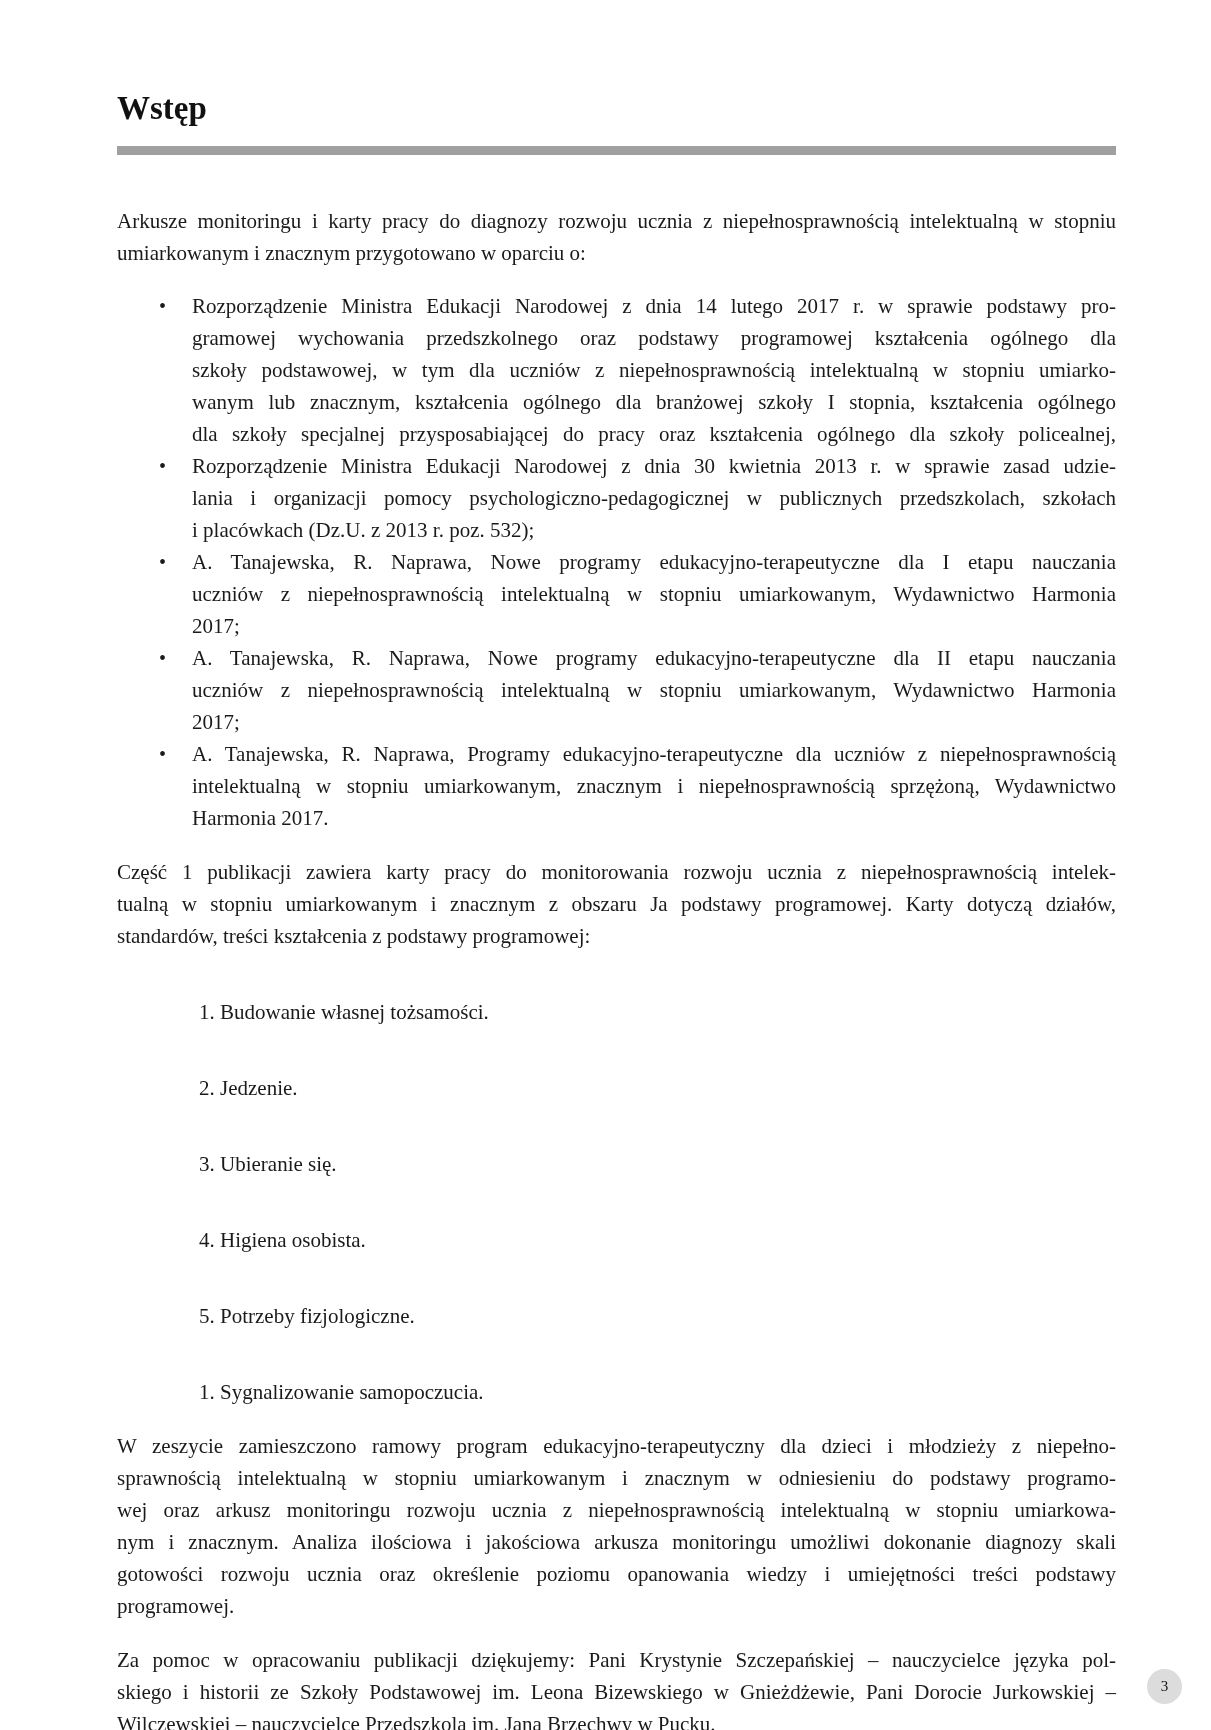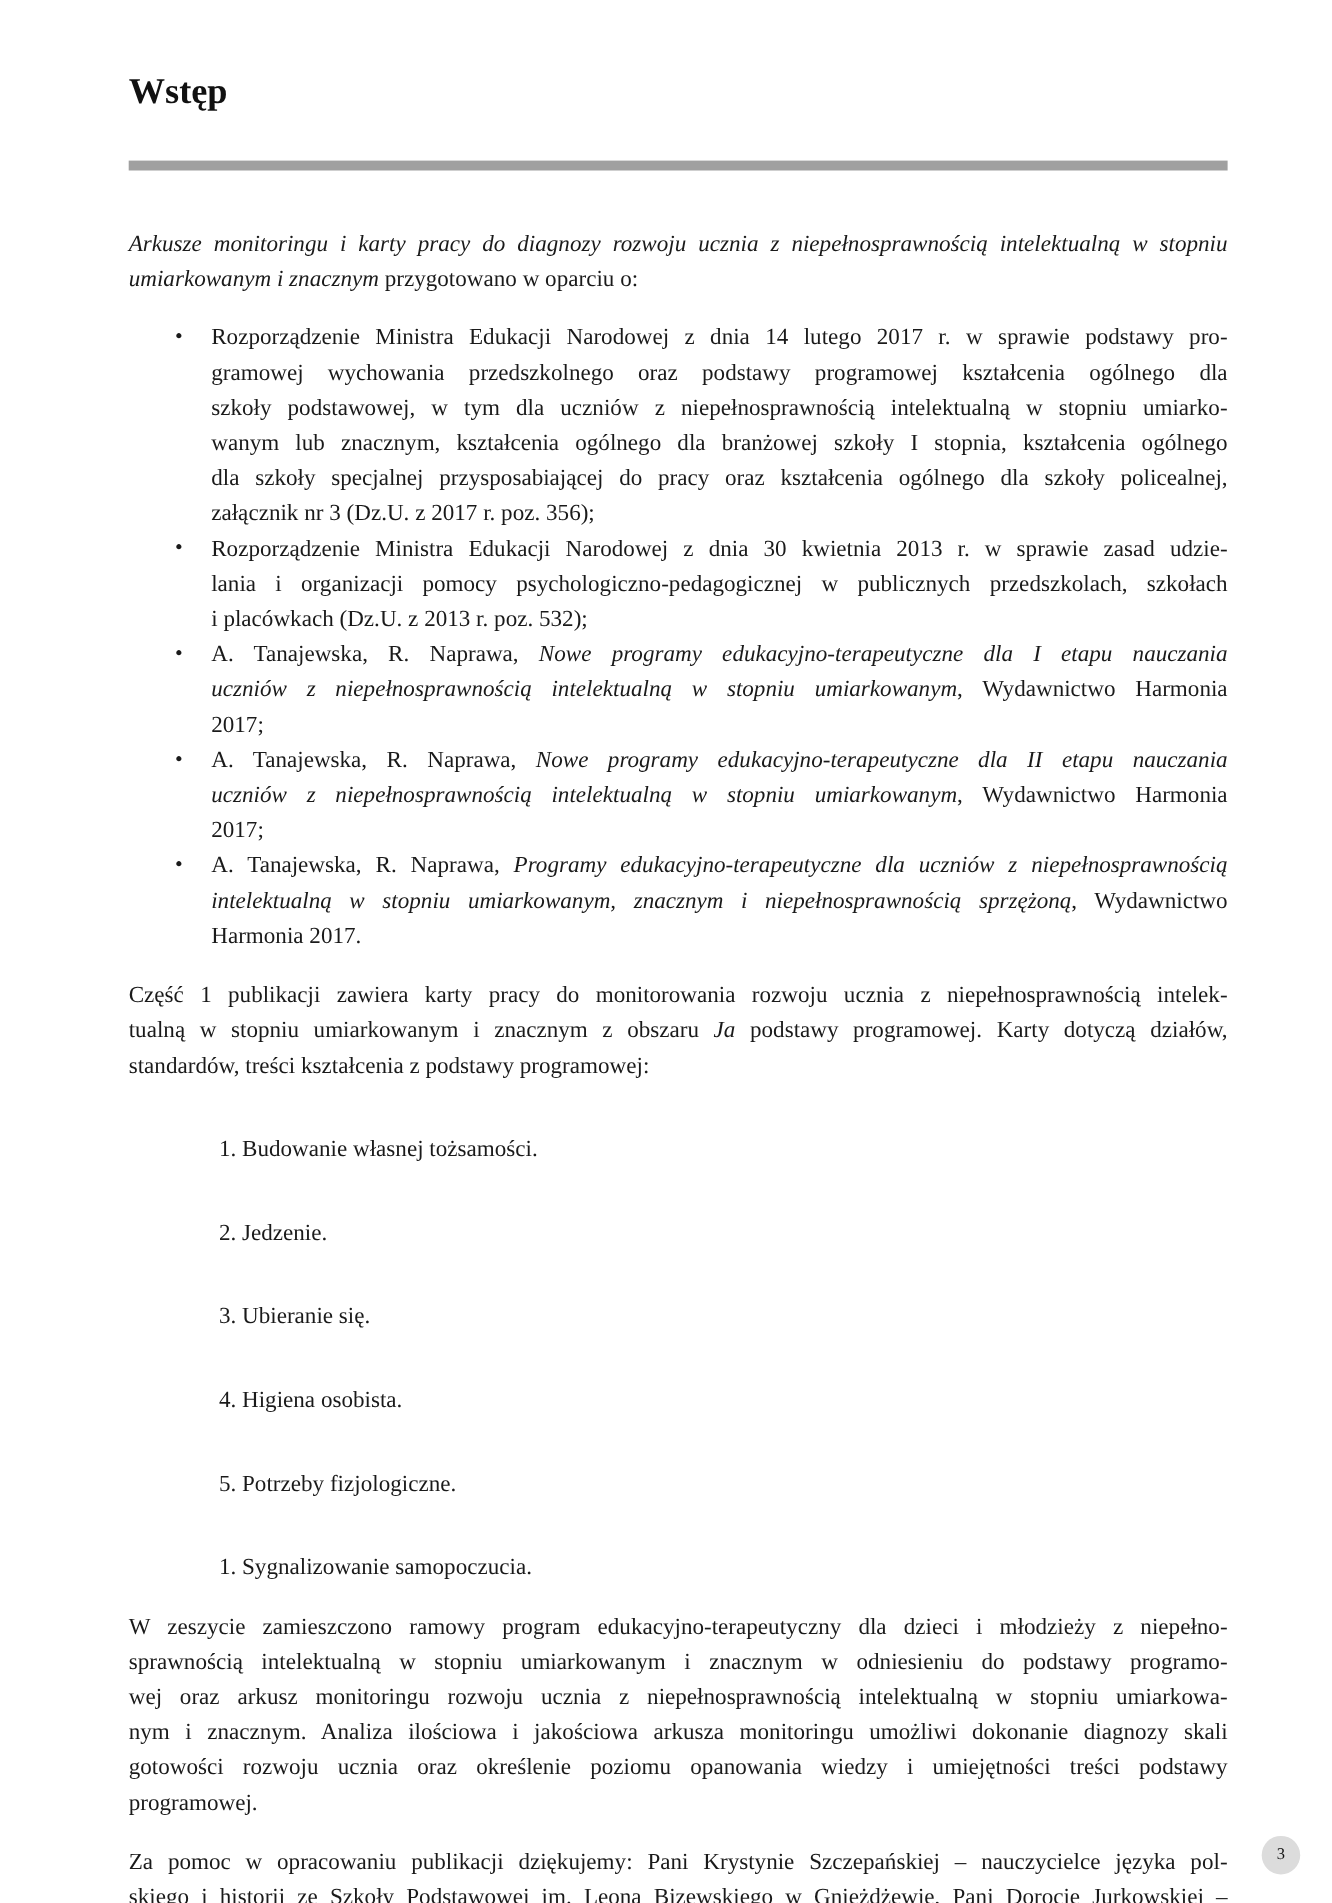--- a/index.html
+++ b/index.html
@@ -17,21 +17,21 @@
     }
     .page {
       position: absolute;
       left: 0; top: 0;
       width: 1211px;
       height: 1730px;
     }
     .title {
       position: absolute;
       left: 117px;
-      top: 66px;
+      top: 90px;
       font-size: 33px;
       font-weight: bold;
       letter-spacing: 0px;
       margin: 0;
       color: #111;
     }
     .title-rule {
       position: absolute;
       left: 117px;
       top: 146px;
@@ -81,21 +81,21 @@
       margin: 22px 0 0 0;
       padding: 0;
     }
     .num-item {
       padding-left: 82px;
       height: 32px;
       margin-bottom: 16.8px;
       margin-top: 44px;
     }
     .num-item:last-child { margin-bottom: 0; }
-    i, .it { font-style: italic; }
+    i, .it { }
     .page-number {
       position: absolute;
       left: 1147px;
       top: 1669px;
       width: 35px;
       height: 35px;
       border-radius: 50%;
       background: #dcdcdc;
       font-size: 15px;
       line-height: 35px;
@@ -120,21 +120,20 @@
 
     <ul class="bullets">
 
       <li class="bullet-item">
         <span class="bullet-dot">•</span>
         <span class="line"><span>Rozporządzenie Ministra Edukacji Narodowej z dnia 14 lutego 2017 r. w sprawie podstawy pro-</span></span>
         <span class="line"><span>gramowej wychowania przedszkolnego oraz podstawy programowej kształcenia ogólnego dla</span></span>
         <span class="line"><span>szkoły podstawowej, w tym dla uczniów z niepełnosprawnością intelektualną w stopniu umiarko-</span></span>
         <span class="line"><span>wanym lub znacznym, kształcenia ogólnego dla branżowej szkoły I stopnia, kształcenia ogólnego</span></span>
         <span class="line"><span>dla szkoły specjalnej przysposabiającej do pracy oraz kształcenia ogólnego dla szkoły policealnej,</span></span>
-        <span class="line last"><span>załącznik nr 3 (Dz.U. z 2017 r. poz. 356);</span></span>
       </li>
 
       <li class="bullet-item">
         <span class="bullet-dot">•</span>
         <span class="line"><span>Rozporządzenie Ministra Edukacji Narodowej z dnia 30 kwietnia 2013 r. w sprawie zasad udzie-</span></span>
         <span class="line"><span>lania i organizacji pomocy psychologiczno-pedagogicznej w publicznych przedszkolach, szkołach</span></span>
         <span class="line last"><span>i placówkach (Dz.U. z 2013 r. poz. 532);</span></span>
       </li>
 
       <li class="bullet-item">

